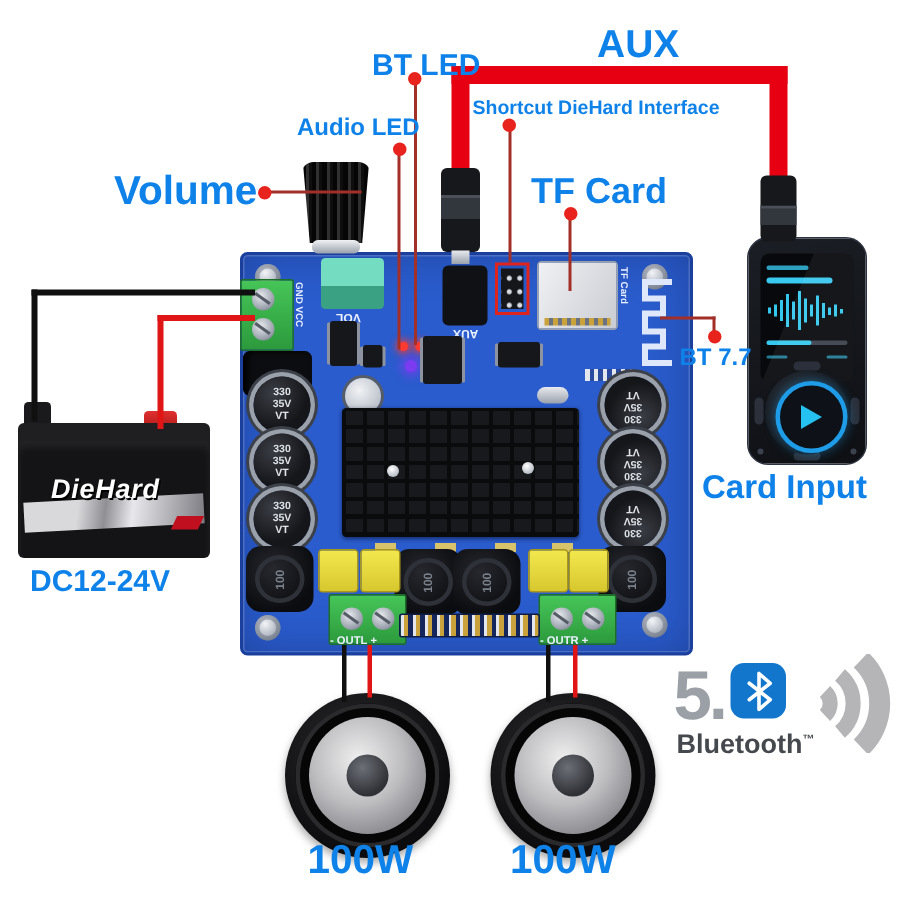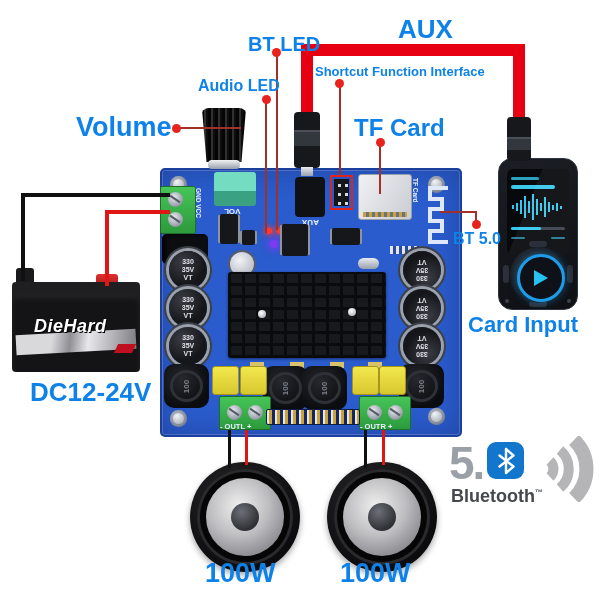--- a/index.html
+++ b/index.html
@@ -119,25 +119,25 @@
 </style>
 </head>
 <body>
 
 <div id="canvas">
 
   <div class="lbl" style="left:76px;top:112px;font-size:27px;text-align:right;">Volume</div>
   <div class="lbl" style="left:198px;top:77px;font-size:16px;">Audio LED</div>
   <div class="lbl" style="left:248px;top:33px;font-size:20px;">BT LED</div>
   <div class="lbl" style="left:398px;top:14px;font-size:26px;">AUX</div>
-  <div class="lbl" style="left:315px;top:64px;font-size:13px;">Shortcut Function Interface</div>
+  <div class="lbl" style="left:315px;top:64px;font-size:13px;">Shortcut DieHard Interface</div>
   <div class="lbl" style="left:354px;top:114px;font-size:24px;">TF Card</div>
-  <div class="lbl" style="left:453px;top:230px;font-size:16px;">BT 5.0</div>
+  <div class="lbl" style="left:453px;top:230px;font-size:16px;">BT 7.7</div>
   <div class="lbl" style="left:468px;top:312px;font-size:22px;">Card Input</div>
-  <div class="lbl" style="left:30px;top:377px;font-size:26px;">DC12-24V</div>
+  <div class="lbl" style="left:20px;top:377px;font-size:20px;">DC12-24V</div>
   <div class="lbl" style="left:205px;top:558px;font-size:27px;">100W</div>
   <div class="lbl" style="left:340px;top:558px;font-size:27px;">100W</div>
 
   <div class="dot" style="left:172px;top:124px;"></div>
   <div class="cline" style="left:179px;top:127px;width:62px;height:2px;"></div>
 
   <div class="dot" style="left:262px;top:95px;"></div>
   <div class="cline" style="left:265px;top:103px;width:2px;height:130px;"></div>
 
   <div class="dot" style="left:272px;top:48px;"></div>

